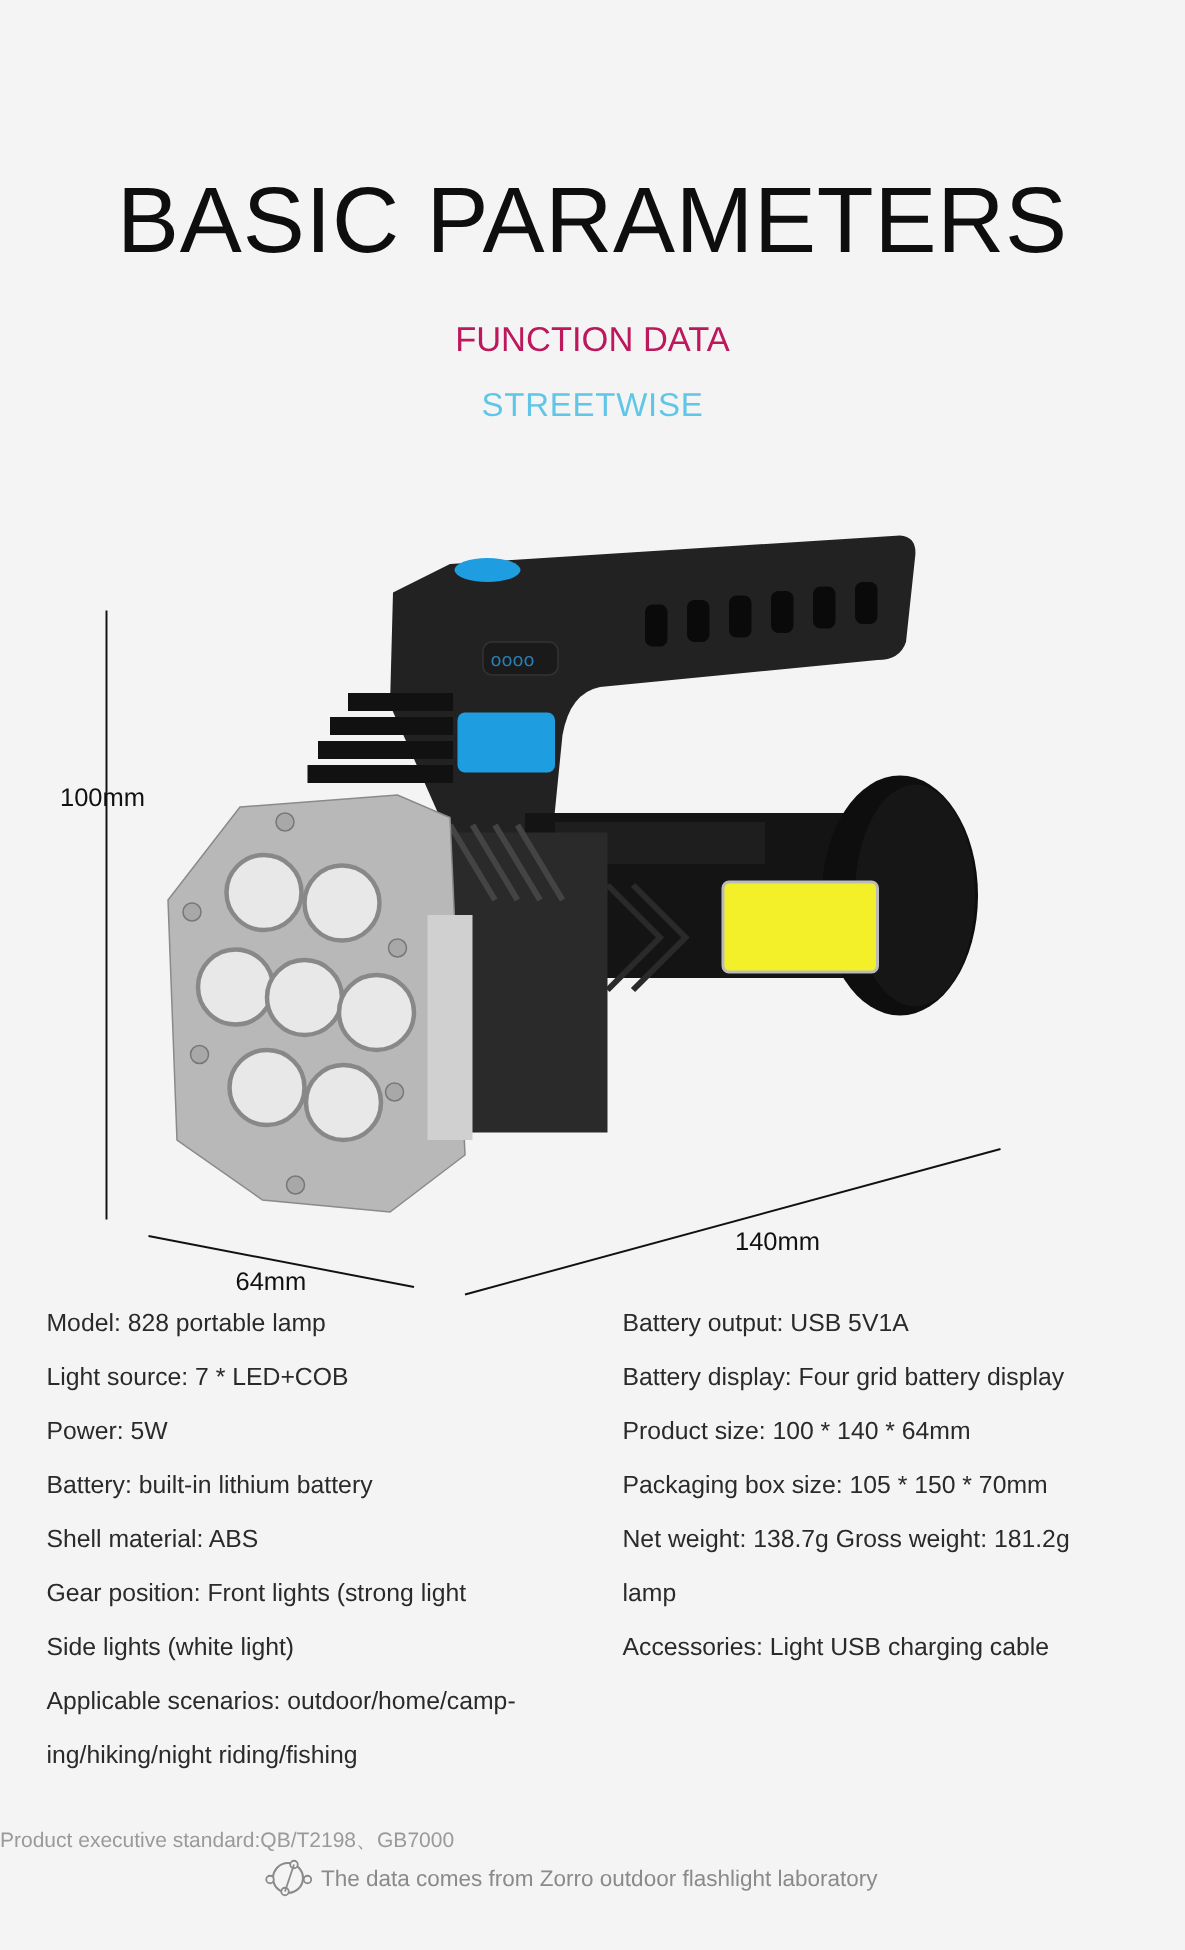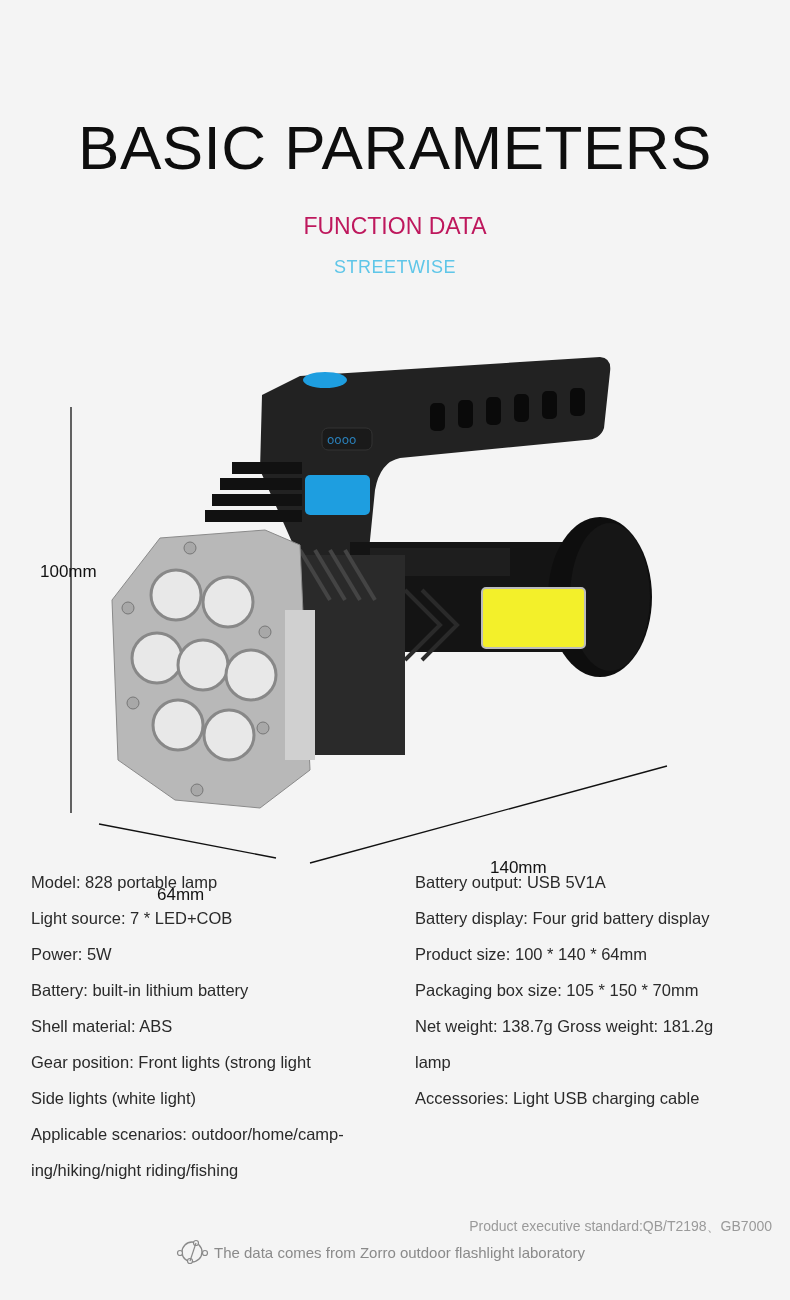--- a/index.html
+++ b/index.html
@@ -11,30 +11,30 @@
   .title {
     position: absolute; top: 112px; left: 0; width: 790px; text-align: center;
     font-size: 62px; font-weight: 400; color: #0e0e0e; letter-spacing: 0.5px;
   }
   .subtitle {
     position: absolute; top: 213px; left: 0; width: 790px; text-align: center;
     font-size: 23px; color: #be185d;
   }
   .brand {
     position: absolute; top: 257px; left: 0; width: 790px; text-align: center;
-    font-size: 18px; color: #5fc6e8; letter-spacing: 0.5px;
+    font-size: 22px; color: #5fc6e8; letter-spacing: 0.5px;
   }
   .dim-svg { position: absolute; left: 0; top: 0; width: 790px; height: 900px; }
-  .dim-label { position: absolute; font-size: 17px; color: #111; margin-top: 40px; }
+  .dim-label { position: absolute; font-size: 17px; color: #111; }
   .specs { position: absolute; top: 868px; font-size: 16.5px; color: #2a2a2a; }
   .specs.left { left: 31px; width: 360px; }
   .specs.right { left: 415px; width: 360px; }
   .spec-line { height: 36px; line-height: 28px; white-space: nowrap; }
   .footer1 {
-    position: absolute; top: 1218px; left: 0; width: 772px; text-align: right;
+    position: absolute; top: 1218px; left: 0; width: 772px; text-align: left;
     font-size: 14px; color: #9a9a9a;
   }
   .footer2 {
     position: absolute; top: 1239px; left: 174px; font-size: 15px; color: #8a8a8a;
     display: flex; align-items: center; gap: 4px;
   }
 </style>
 </head>
 <body>
 

